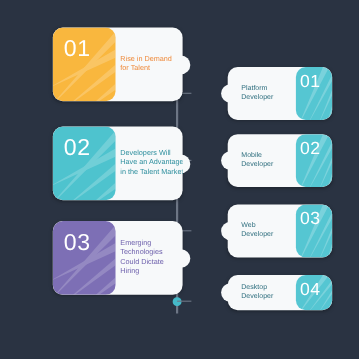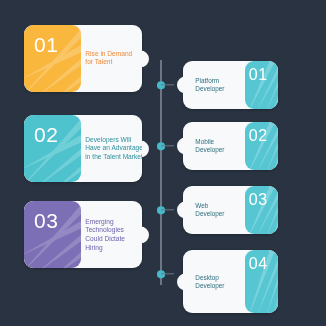--- a/index.html
+++ b/index.html
@@ -35,20 +35,21 @@
     transform:translateY(-50%);
   }
 
   
   .card{
     position:absolute;
     background:#f7f9fa;
     border-radius:9px;
     overflow:visible;
     box-shadow:0 1px 3px rgba(0,0,0,0.25);
+    margin-left:24px;
   }
   .card-inner{
     position:absolute;left:0;top:0;right:0;bottom:0;
     border-radius:9px;
     overflow:hidden;
   }
   
   .bump{
     position:absolute;
     width:13px;height:17px;
@@ -250,21 +251,21 @@
         </svg>
         <div class="badge-num" style="left:4px;top:6px;font-size:16px;">03</div>
       </div>
       <div class="card-text">
         <span>Web</span>
         <span>Developer</span>
       </div>
     </div>
   </div>
 
-  <div class="card right-card" style="left:183px;top:250px;width:95px;height:63px;">
+  <div class="card right-card" style="left:183px;top:250px;width:95px;height:32px;">
     <div class="bump left"></div>
     <div class="card-inner">
       <div class="badge right" style="background:#55c6d2;">
         <svg class="rays" viewBox="0 0 34 48" preserveAspectRatio="none">
           <g fill="#ffffff" opacity="0.22">
             <polygon points="2,54 26,-2 32,-2"></polygon>
             <polygon points="10,54 34,6 34,12"></polygon>
             <polygon points="20,54 34,20 34,25"></polygon>
             <polygon points="28,54 34,34 34,38"></polygon>
           </g>

